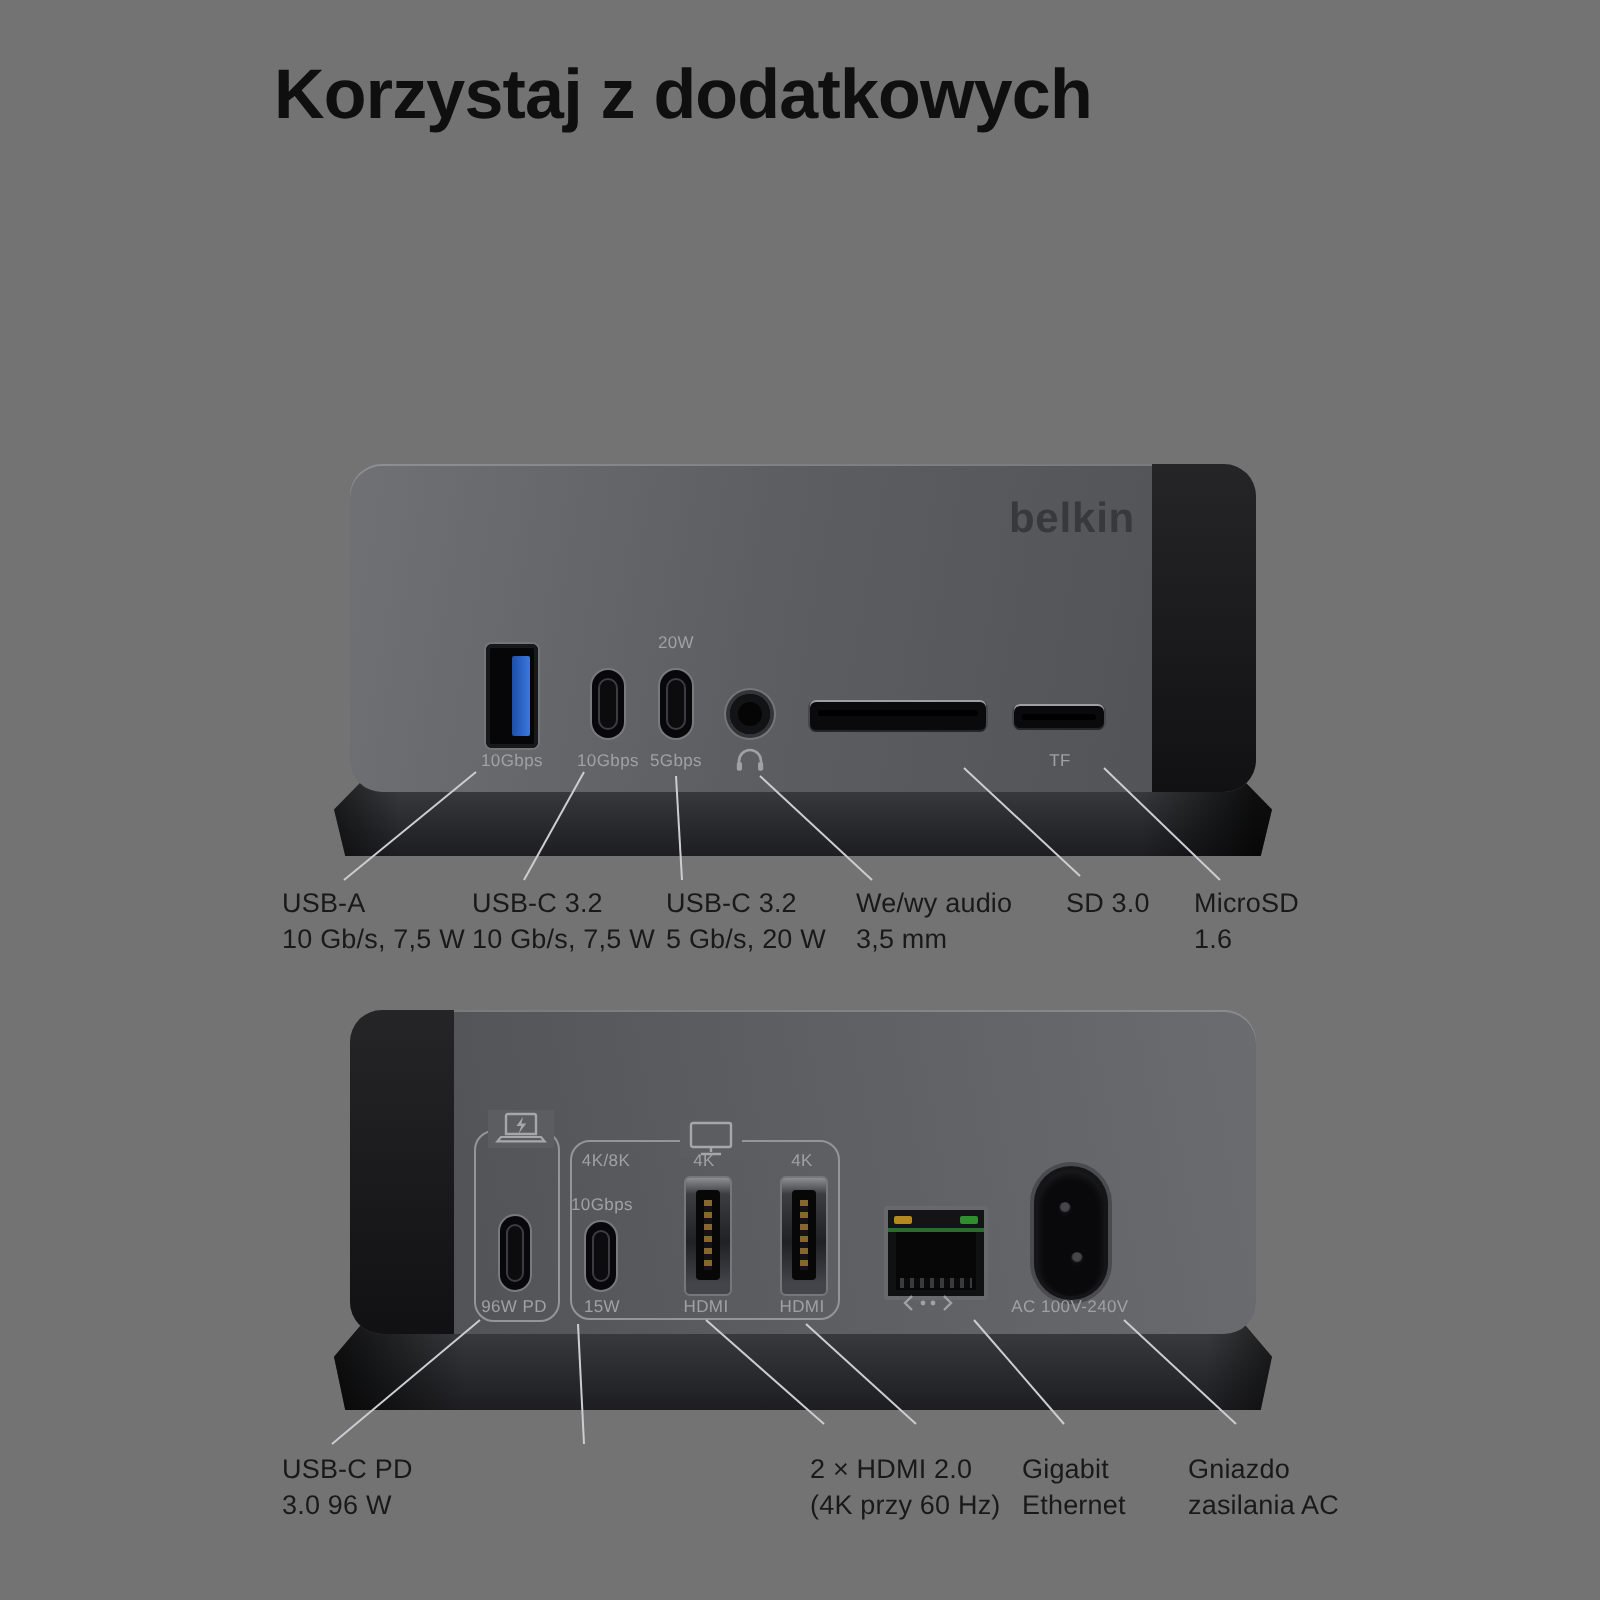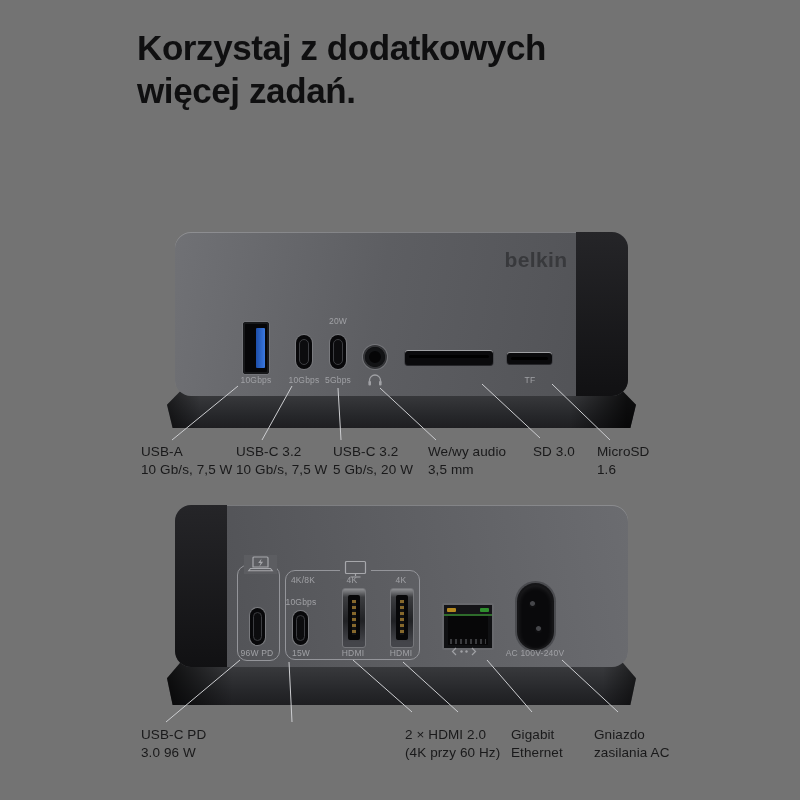--- a/index.html
+++ b/index.html
@@ -92,21 +92,20 @@
   }
   .icon{line-height:0;}
 </style>
 </head>
 <body>
 
 <div class="canvas">
 
   <div class="headline">
     <div>Korzystaj z dodatkowych</div>
-    <div>więcej zadań.</div>
   </div>
 
   <div class="device" id="front-device">
     <div class="base"></div>
     <div class="body">
       <div class="cap right"></div>
       <div class="brand">belkin</div>
 
       <div class="usba" style="left:68px; top:90px; width:26px; height:52px;"></div>
       <div class="usbc" style="left:121px; top:103px; width:16px; height:34px;"></div>

